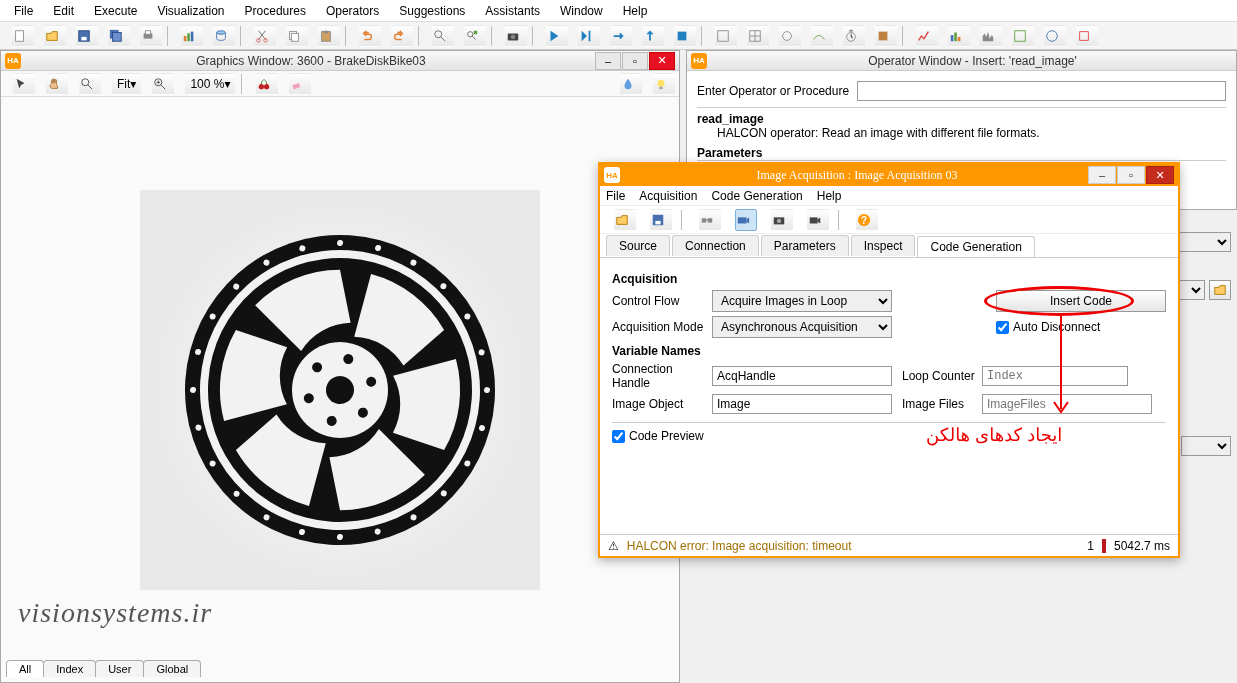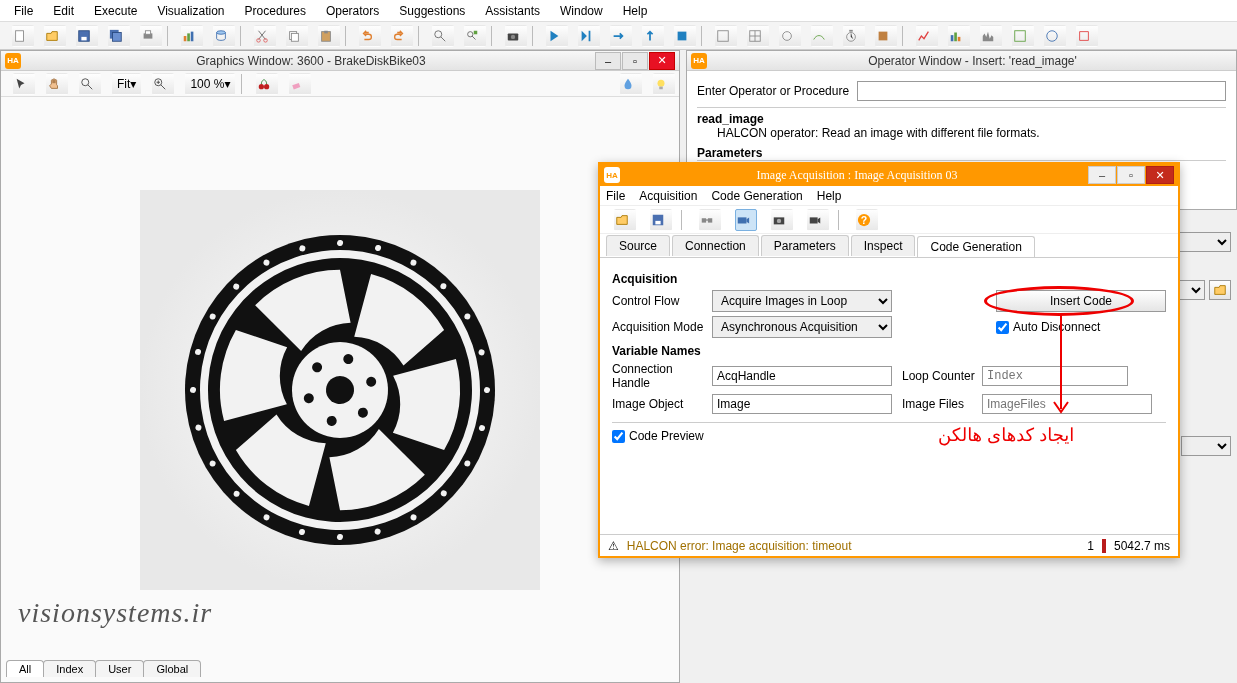--- a/index.html
+++ b/index.html
@@ -542,21 +542,21 @@
     <span class="warn" style="flex:1">HALCON error: Image acquisition: timeout</span>
     <span>1</span>
     <span style="border-left:4px solid #b91c1c;padding-left:8px">5042.7 ms</span>
   </div>
 
   <div class="redcircle" style="left:384px; top:122px; width:150px; height:30px;"></div>
 
   <svg class="redarrow" style="left:446px; top:150px;" width="30" height="110">
     <path d="M15 0 v95 M8 88 l7 10 l7-10" stroke="#e00" stroke-width="2" fill="none"></path>
   </svg>
-  <div class="redtext" style="left:338px; top:260px;">ایجاد کدهای هالکن</div>
+  <div class="redtext" style="left:326px; top:260px;">ایجاد کدهای هالکن</div>
 </div>
 
 <div class="watermark">visionsystems.ir</div>
 
 <div class="vartabs">
   <div class="vartab sel">All</div>
   <div class="vartab">Index</div>
   <div class="vartab">User</div>
   <div class="vartab">Global</div>
 </div>

